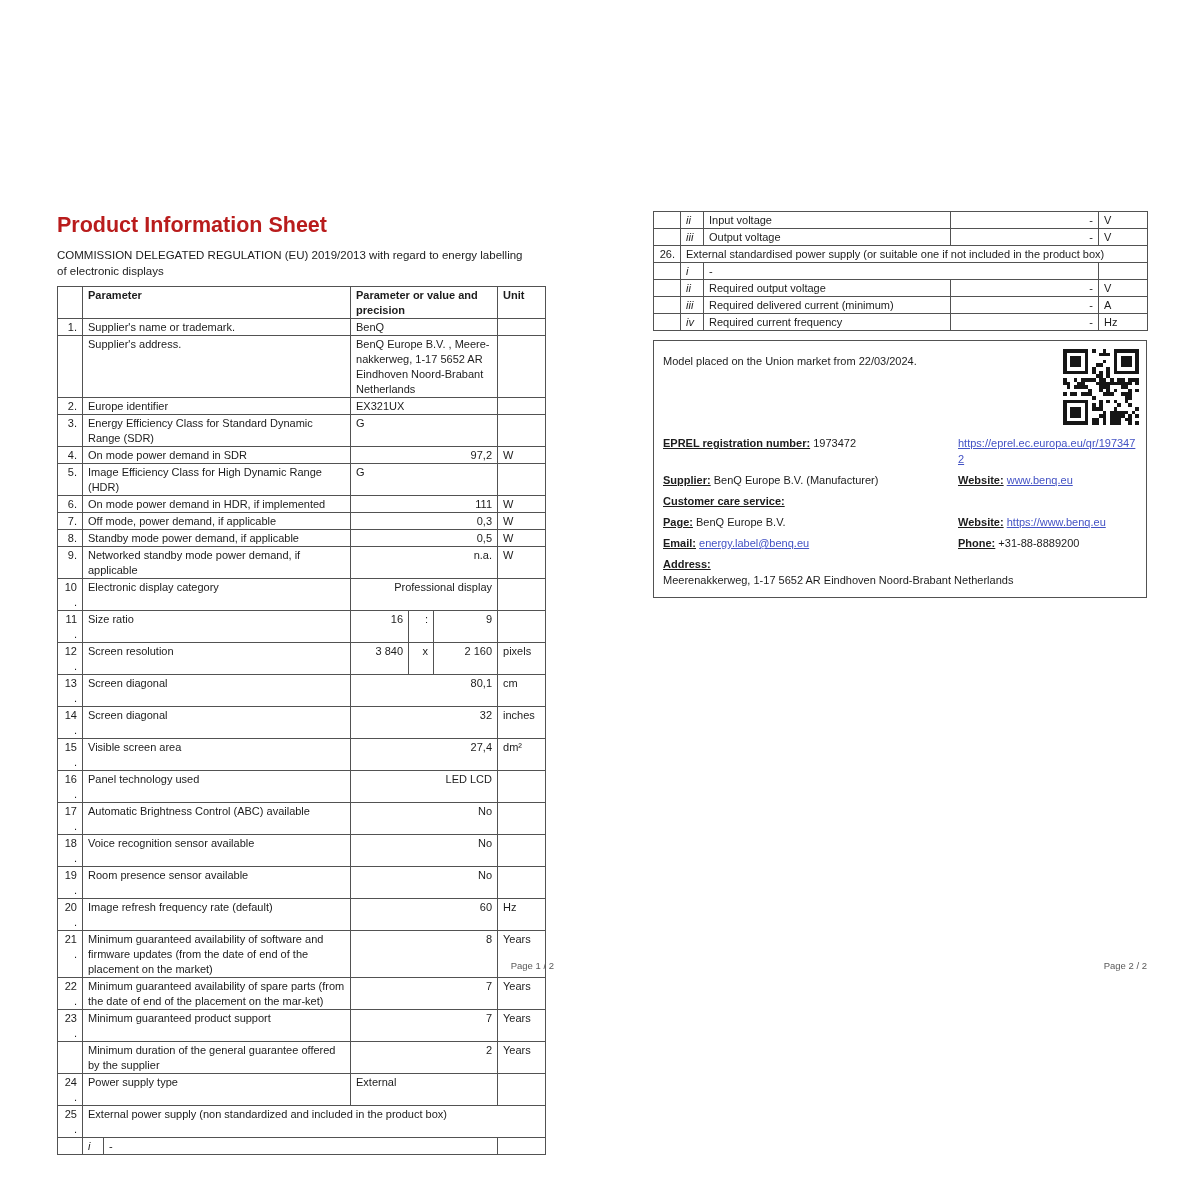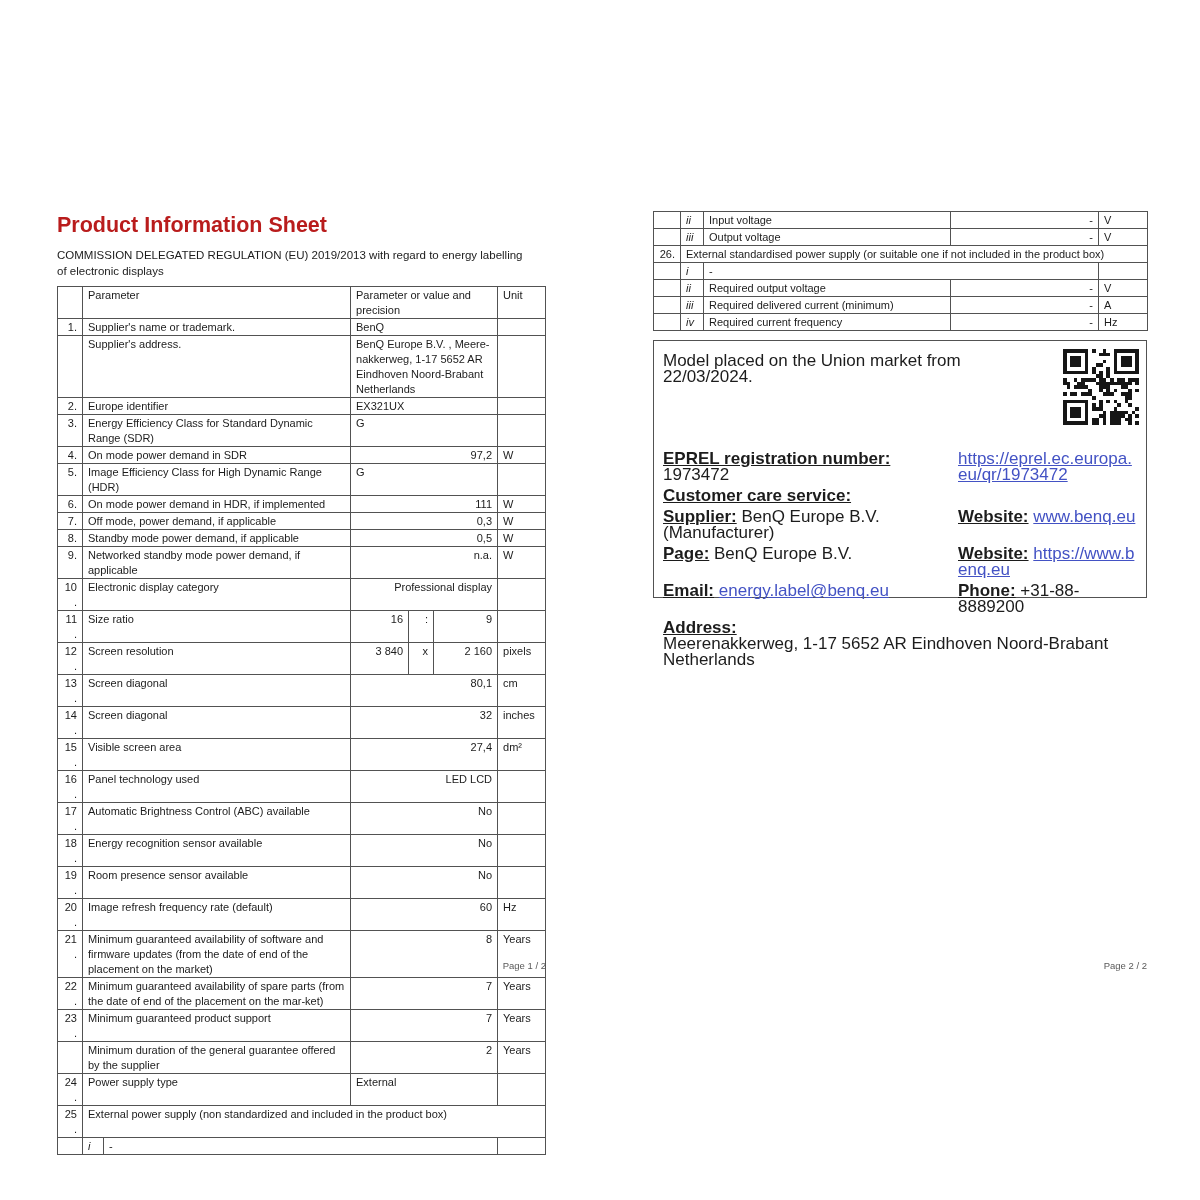--- a/index.html
+++ b/index.html
@@ -17,30 +17,30 @@
   table.ptable{border-collapse:collapse;table-layout:fixed;width:100%;}
   table.ptable td{
     border:1px solid #525252;vertical-align:top;
     padding:0.5px 5px;font-size:11px;line-height:15px;overflow:hidden;
     word-wrap:break-word;
   }
   td.c-num{padding-left:4px;text-align:right;}
   td.c-roman{font-style:italic;padding-left:6px;}
   td.right{text-align:right;}
   td.ctr{text-align:right;}
-  .b{font-weight:normal;margin-left:16px;}
+  .b{font-weight:bold;margin-left:16px;}
   .pagefoot{
     position:absolute;top:960px;text-align:right;
     font-size:9.5px;color:#595959;
   }
-  .pagefoot.f1{left:57px;width:489px;}
+  .pagefoot.f1{left:57px;width:489px;padding-left:8px;}
   .pagefoot.f2{left:653px;width:494px;}
   .infobox{
     margin-top:9px;border:1px solid #525252;height:258px;box-sizing:border-box;
-    position:relative;padding:12px 10px 8px 9px;font-size:17px;line-height:16px;
+    position:relative;padding:12px 10px 8px 9px;font-size:11px;line-height:16px;
   }
   .infobox .market{margin:0 0 66px 0;max-width:380px;}
   .ib-row{display:flex;margin-bottom:5px;}
   .ib-left{width:295px;flex:none;}
   .ib-right{width:180px;flex:none;}
   .ib-label{font-weight:bold;text-decoration:underline;}
   a.doclink{color:#4352c4;text-decoration:underline;word-break:break-all;}
   .addr-value{margin-top:0px;}
   .qr{position:absolute;top:8px;right:7px;width:76px;height:76px;}
   .qr svg{width:76px;height:76px;display:block;shape-rendering:crispEdges;}
@@ -177,21 +177,21 @@
       <td></td>
     </tr>
     <tr>
       <td class="c-num">17.</td>
       <td colspan="2">Automatic Brightness Control (ABC) available</td>
       <td colspan="3" class="right">No</td>
       <td></td>
     </tr>
     <tr>
       <td class="c-num">18.</td>
-      <td colspan="2">Energy recognition sensor available</td>
+      <td colspan="2">Voice recognition sensor available</td>
       <td colspan="3" class="right">No</td>
       <td></td>
     </tr>
     <tr>
       <td class="c-num">19.</td>
       <td colspan="2">Room presence sensor available</td>
       <td colspan="3" class="right">No</td>
       <td></td>
     </tr>
     <tr>
@@ -445,32 +445,32 @@
         <span class="ib-label">EPREL registration number:</span>
         <span>1973472</span>
       </div>
       <div class="ib-right">
         <a class="doclink" href="#">https://eprel.ec.europa.eu/qr/1973472</a>
       </div>
     </div>
 
     <div class="ib-row">
       <div class="ib-left">
-        <span class="ib-label">Customer care service:</span>
-      </div>
-    </div>
-
-    <div class="ib-row">
-      <div class="ib-left">
         <span class="ib-label">Supplier:</span>
         <span>BenQ Europe B.V. (Manufacturer)</span>
       </div>
       <div class="ib-right">
         <span class="ib-label">Website:</span>
         <a class="doclink" href="#">www.benq.eu</a>
+      </div>
+    </div>
+
+    <div class="ib-row">
+      <div class="ib-left">
+        <span class="ib-label">Customer care service:</span>
       </div>
     </div>
 
     <div class="ib-row">
       <div class="ib-left">
         <span class="ib-label">Page:</span>
         <span>BenQ Europe B.V.</span>
       </div>
       <div class="ib-right">
         <span class="ib-label">Website:</span>

